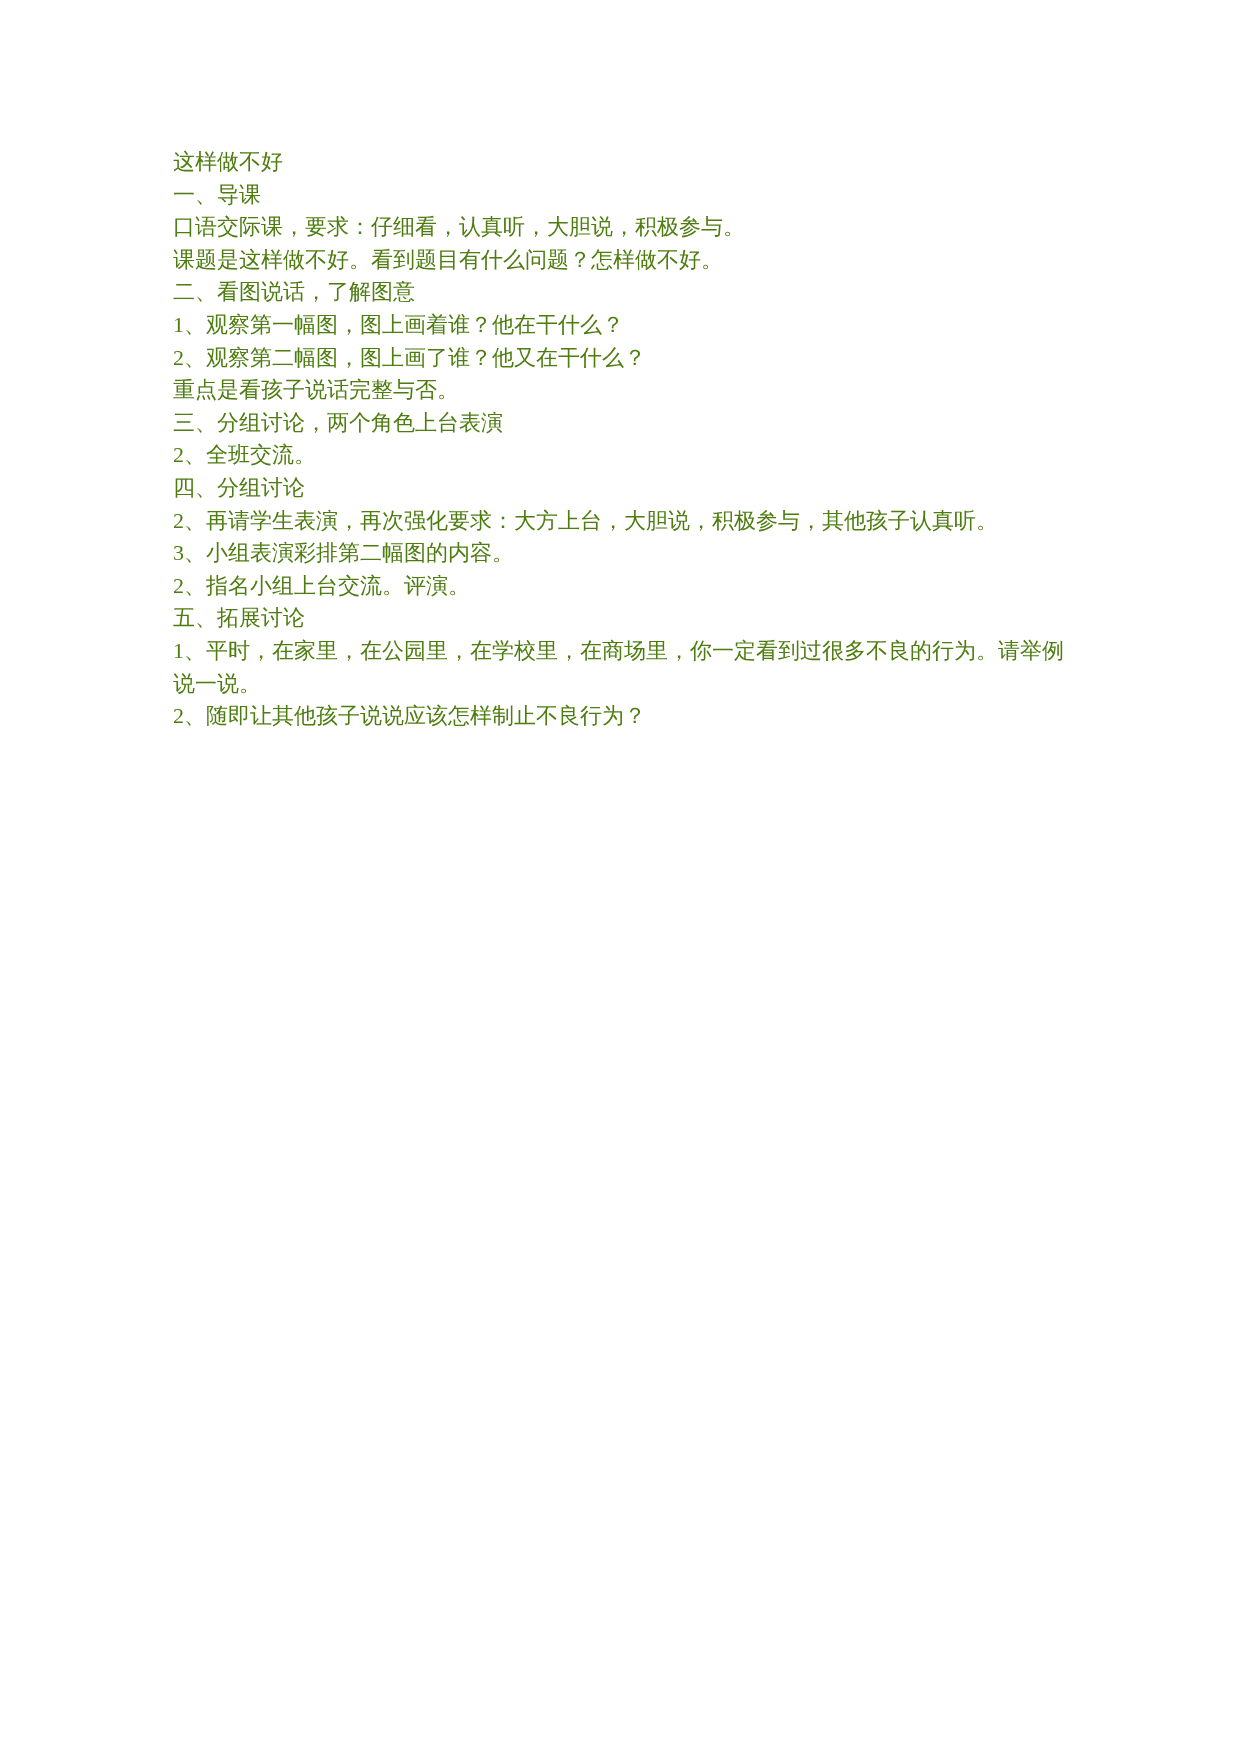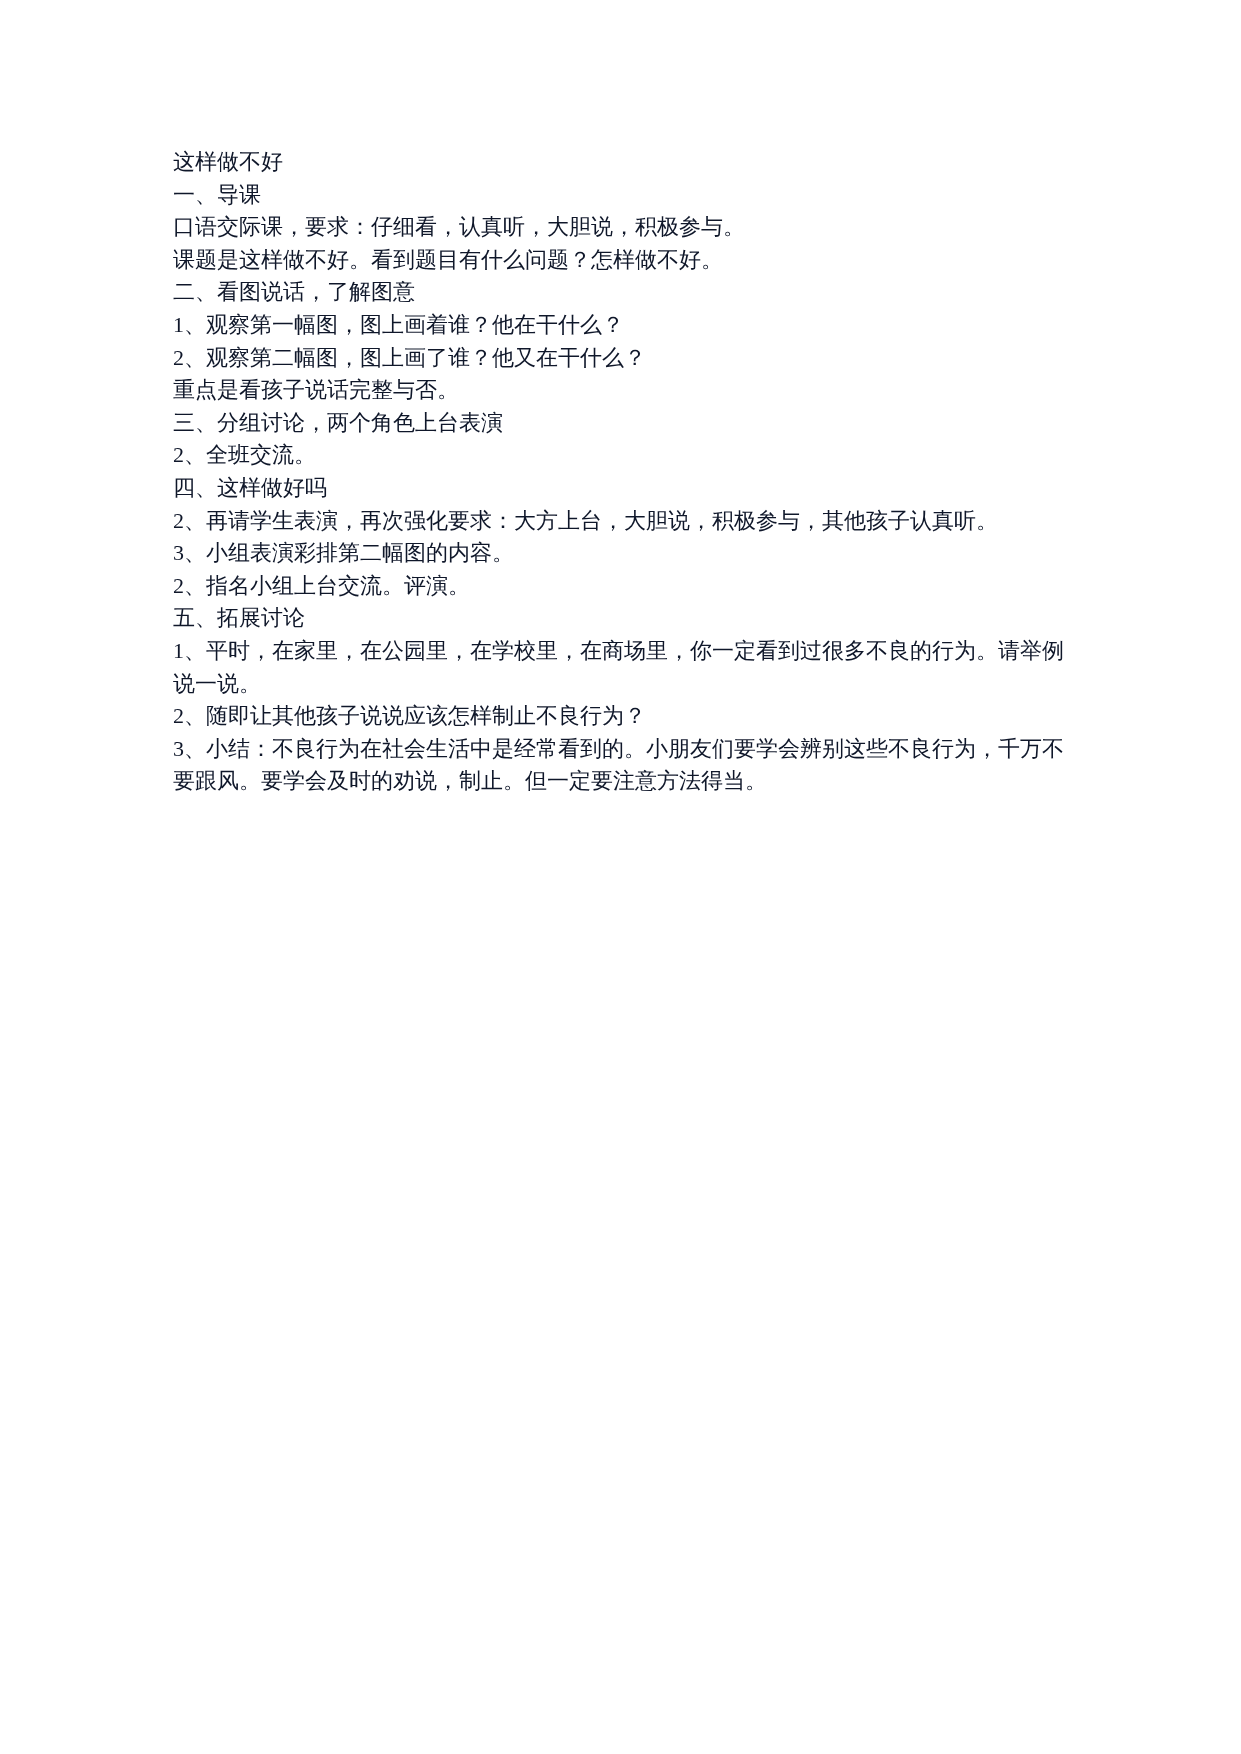--- a/index.html
+++ b/index.html
@@ -13,21 +13,21 @@
     height: 1754px;
     background: #ffffff;
     overflow: hidden;
     font-family: "Liberation Serif", "DejaVu Serif", serif;
   }
   .content {
     position: absolute;
     left: 173px;
     top: 146px;
     width: 891px;
-    color: #0f172a;
+    color: #4d7c0f;
     font-size: 22px;
     line-height: 32.6px;
     text-align: justify;
     text-justify: inter-ideograph;
   }
   .content p {
     margin: 0;
     padding: 0;
   }
 </style>
@@ -39,22 +39,21 @@
     <p>这样做不好</p>
     <p>一、导课</p>
     <p>口语交际课，要求：仔细看，认真听，大胆说，积极参与。</p>
     <p>课题是这样做不好。看到题目有什么问题？怎样做不好。</p>
     <p>二、看图说话，了解图意</p>
     <p>1、观察第一幅图，图上画着谁？他在干什么？</p>
     <p>2、观察第二幅图，图上画了谁？他又在干什么？</p>
     <p>重点是看孩子说话完整与否。</p>
     <p>三、分组讨论，两个角色上台表演</p>
     <p>2、全班交流。</p>
-    <p>四、这样做好吗</p>
+    <p>四、分组讨论</p>
     <p>2、再请学生表演，再次强化要求：大方上台，大胆说，积极参与，其他孩子认真听。</p>
     <p>3、小组表演彩排第二幅图的内容。</p>
     <p>2、指名小组上台交流。评演。</p>
     <p>五、拓展讨论</p>
     <p>1、平时，在家里，在公园里，在学校里，在商场里，你一定看到过很多不良的行为。请举例说一说。</p>
     <p>2、随即让其他孩子说说应该怎样制止不良行为？</p>
-    <p>3、小结：不良行为在社会生活中是经常看到的。小朋友们要学会辨别这些不良行为，千万不要跟风。要学会及时的劝说，制止。但一定要注意方法得当。</p>
   </div>
 </div>
 
 </body></html>

